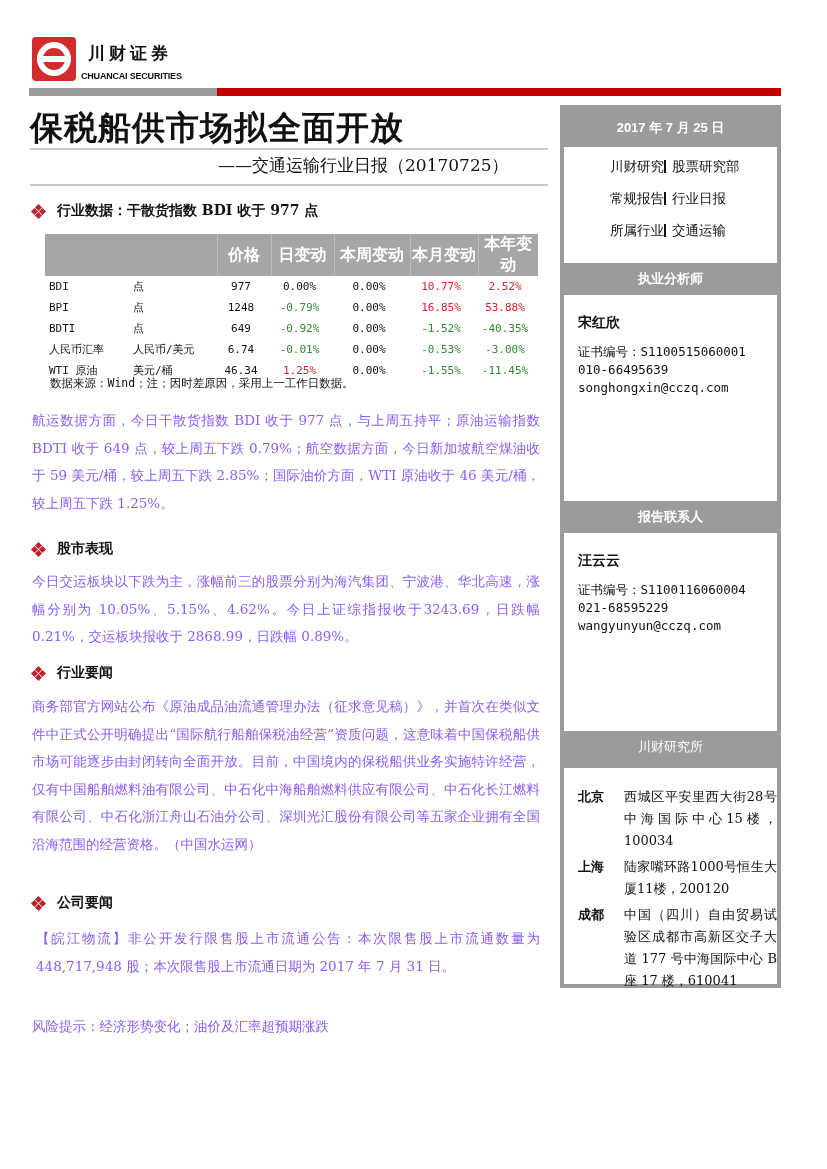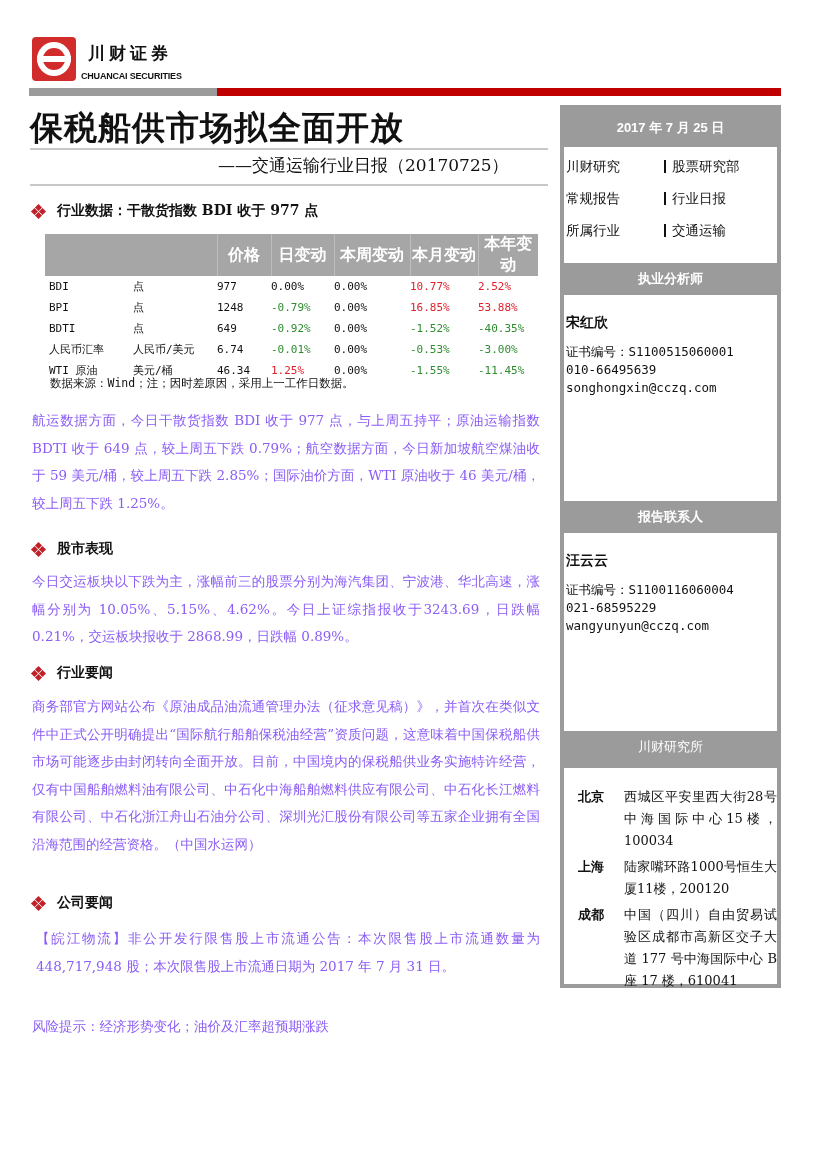--- a/index.html
+++ b/index.html
@@ -26,38 +26,38 @@
     .bullet i { position: absolute; width: 5px; height: 5px; background: #c0202a; transform: rotate(45deg); }
     .bullet i:nth-child(1) { left: 4px; top: 0; }
     .bullet i:nth-child(2) { left: 0; top: 4px; }
     .bullet i:nth-child(3) { left: 8px; top: 4px; }
     .bullet i:nth-child(4) { left: 4px; top: 8px; }
 
     
     .tbl { position: absolute; left: 45px; top: 234px; width: 493px; border-collapse: collapse; font-size: 11px; font-family: "DejaVu Sans Mono", monospace; }
     .tbl thead th { background: #a6a6a6; color: #fff; height: 32px; font-weight: bold; font-family: "DejaVu Serif", serif; font-size: 16px; }
     .tbl thead th.sep { border-left: 1px solid #bdbdbd; }
-    .tbl td { height: 21px; text-align: left; padding-right: 6px; white-space: nowrap; }
+    .tbl td { height: 21px; text-align: center; padding-right: 6px; white-space: nowrap; }
     .tbl td.name, .tbl td.unit { text-align: left; padding-left: 4px; padding-right: 0; }
     .up { color: #e0202a; }
     .down { color: #2e8b2e; }
     .neutral { color: #111; }
     .source { position: absolute; left: 50px; top: 376px; font-size: 11.5px; font-family: "DejaVu Sans Mono", monospace; color: #111; }
 
     
     .para { position: absolute; left: 32px; width: 508px; font-size: 13.5px; line-height: 27.5px; color: #8b5cf6; text-align: justify; font-family: "DejaVu Serif", serif; }
 
     
     .side { position: absolute; left: 560px; top: 105px; width: 221px; height: 883px; border: 4px solid #9b9b9b; background: #fff; }
     .side-head { background: #9b9b9b; color: #fff; text-align: center; font-weight: bold; font-size: 13px; }
     .date { height: 38px; line-height: 38px; font-family: "Liberation Sans", sans-serif; font-size: 13px; }
-    .kv { display: flex; font-size: 13.5px; font-family: "DejaVu Serif", serif; height: 32px; align-items: center; padding-left: 2px; }
+    .kv { display: flex; font-size: 13.5px; font-family: "DejaVu Serif", serif; height: 32px; align-items: center; padding-left: 2px; text-align: right; }
     .kv .k { width: 98px; }
     .kv .v::before { content: ""; display: inline-block; width: 2px; height: 13px; background: #111; margin-right: 6px; vertical-align: -2px; }
-    .person { padding-left: 2px; font-family: "DejaVu Sans Mono", monospace; font-size: 12.5px; line-height: 18px; }
+    .person { padding-left: 14px; font-family: "DejaVu Sans Mono", monospace; font-size: 12.5px; line-height: 18px; }
     .person .pname { font-weight: bold; font-family: "DejaVu Serif", serif; font-size: 14px; margin: 18px 0 12px 0; }
     .addr { display: flex; font-size: 13px; line-height: 22px; font-family: "DejaVu Serif", serif; padding-left: 2px; margin-bottom: 4px; }
     .addr .city { width: 46px; font-weight: bold; flex: none; }
     .addr .txt { width: 162px; text-align: justify; }
   </style>
 </head>
 <body>
 
 <div class="logo">
   <svg width="44" height="44" viewBox="0 0 44 44">

